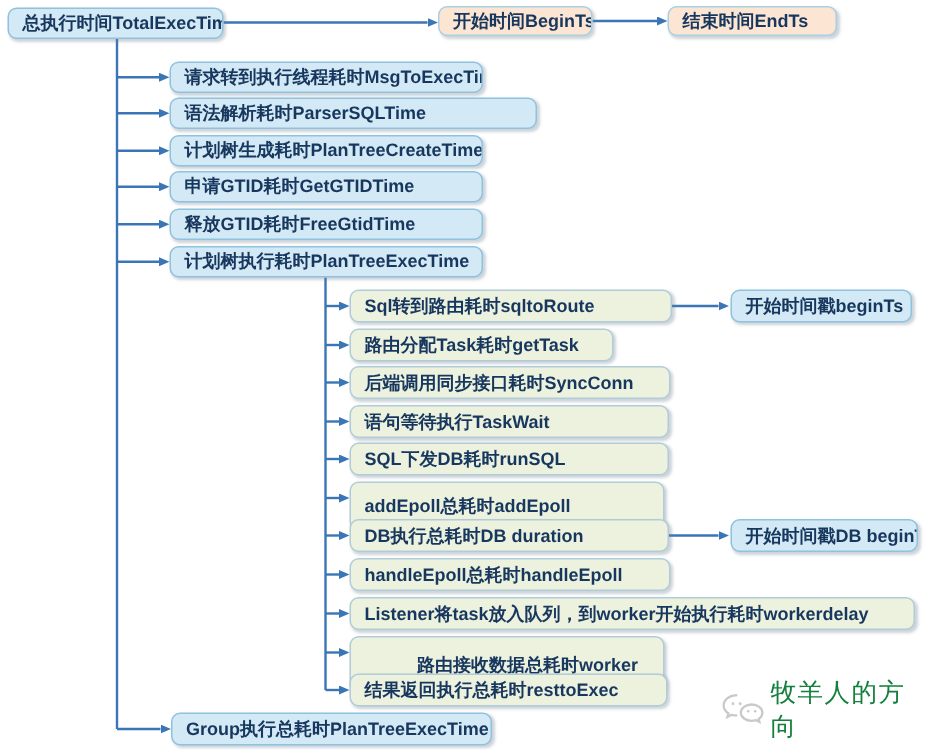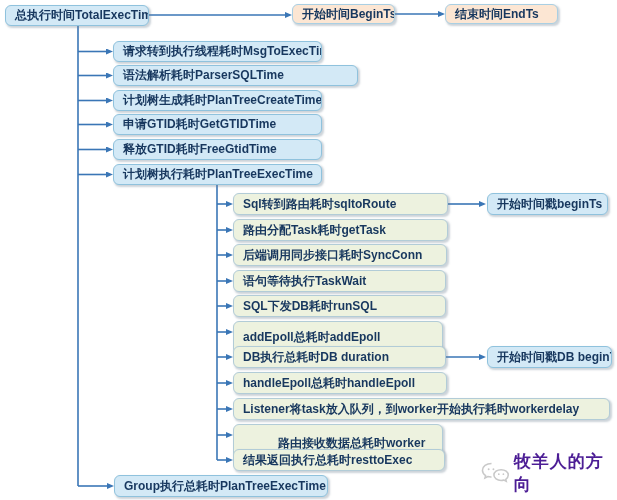--- a/index.html
+++ b/index.html
@@ -14,21 +14,21 @@
     display:flex;align-items:center;padding:0 6px 0 9px;
     white-space:nowrap;overflow:hidden;
     box-shadow:1.5px 1.5px 2px rgba(110,130,145,.35);
   }
   .blue{background:#d3e9f6;border:1px solid #8fc2dd;}
   .peach{background:#fce6d3;border:1px solid #a9cfe3;}
   .green{background:#edf2df;border:1px solid #b2ccd7;}
   #watermark{
     position:absolute;left:481px;top:458px;height:30px;
     display:flex;align-items:center;gap:4px;
-    color:#4c1d95;font-size:17px;font-weight:bold;
+    color:#15803d;font-size:17px;font-weight:normal;
     text-shadow:1px 1px 0 #ffffff;letter-spacing:1px;
   }
 </style>
 </head>
 <body>
 
 <div id="stage">
 
   <svg id="wires" viewBox="0 0 617 500" xmlns="http://www.w3.org/2000/svg">
     <defs>
@@ -77,21 +77,21 @@
   <div class="node peach" style="left:445px;top:4px;width:113px;height:20px;">结束时间EndTs</div>
 
   <div class="node blue" style="left:113px;top:41px;width:209px;height:21px;">请求转到执行线程耗时MsgToExecTime</div>
   <div class="node blue" style="left:113px;top:65px;width:245px;height:21px;">语法解析耗时ParserSQLTime</div>
   <div class="node blue" style="left:113px;top:90px;width:209px;height:21px;">计划树生成耗时PlanTreeCreateTime</div>
   <div class="node blue" style="left:113px;top:114px;width:209px;height:21px;">申请GTID耗时GetGTIDTime</div>
   <div class="node blue" style="left:113px;top:139px;width:209px;height:21px;text-align:right;">释放GTID耗时FreeGtidTime</div>
   <div class="node green" style="left:233px;top:193px;width:215px;height:22px;">Sql转到路由耗时sqltoRoute</div>
 
   <div class="node blue" style="left:113px;top:164px;width:209px;height:21px;">计划树执行耗时PlanTreeExecTime</div>
-  <div class="node green" style="left:233px;top:219px;width:215px;height:22px;">路由分配Task耗时getTask</div>
+  <div class="node green" style="left:233px;top:219px;width:176px;height:22px;">路由分配Task耗时getTask</div>
   <div class="node green" style="left:233px;top:244px;width:214px;height:22px;">后端调用同步接口耗时SyncConn</div>
   <div class="node green" style="left:233px;top:270px;width:213px;height:22px;">语句等待执行TaskWait</div>
   <div class="node green" style="left:233px;top:295px;width:213px;height:22px;">SQL下发DB耗时runSQL</div>
   <div class="node green" style="left:233px;top:321px;width:210px;height:33px;">addEpoll总耗时addEpoll</div>
   <div class="node green" style="left:233px;top:346px;width:213px;height:22px;">DB执行总耗时DB duration</div>
   <div class="node green" style="left:233px;top:372px;width:214px;height:22px;">handleEpoll总耗时handleEpoll</div>
   <div class="node green" style="left:233px;top:398px;width:377px;height:22px;">Listener将task放入队列，到worker开始执行耗时workerdelay</div>
   <div class="node green" style="left:233px;top:424px;width:210px;height:39px;padding-left:44px;">路由接收数据总耗时worker</div>
   <div class="node green" style="left:233px;top:449px;width:212px;height:22px;">结果返回执行总耗时resttoExec</div>
 

